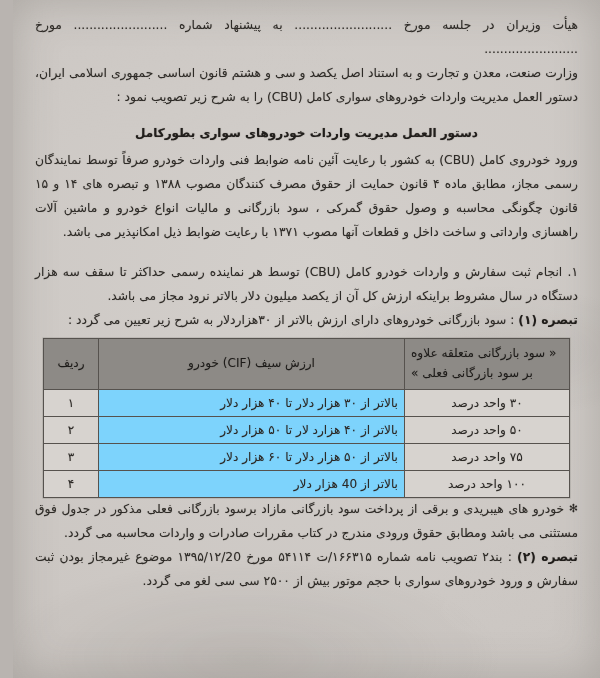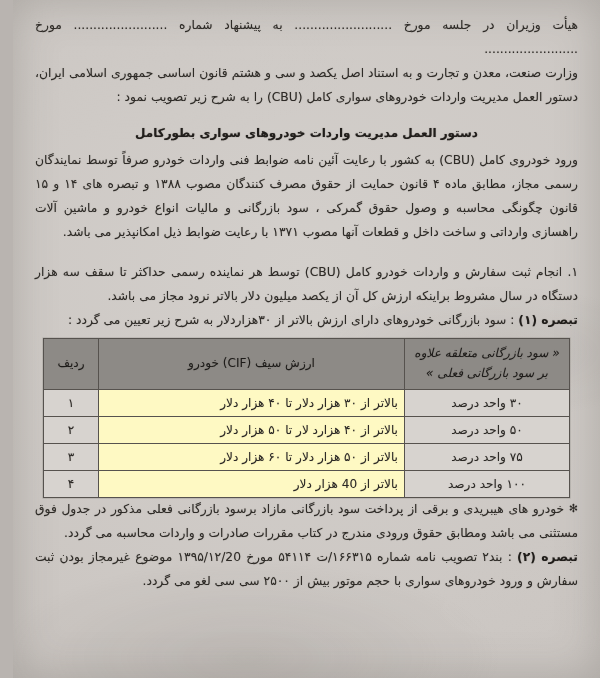--- a/index.html
+++ b/index.html
@@ -109,24 +109,24 @@
   }
   table.grid thead th {
     background: #8d8a86;
     color: #1d1b19;
     font-weight: normal;
     height: 44px;
     line-height: 1.6;
   }
   th.col-row   { width: 42px;  text-align: center; margin-top: 28px; }
   th.col-value { text-align: center; }
-  th.col-duty  { width: 152px; text-align: center; line-height: 1.7; font-style: italic; }
+  th.col-duty  { width: 152px; text-align: left; line-height: 1.7; }
 
   td.cell-row   { text-align: center; width: 42px; background: #d7d3cf; }
-  td.cell-value { text-align: right;  background: #fef9c3; }
+  td.cell-value { text-align: right;  background: #7dd3fc; }
   td.cell-duty  { text-align: center; width: 152px; background: #d7d3cf; margin-top: 32px; }
 
   table.grid tbody tr { height: 27px; }
 
   .star {
     font-size: 11px;
     vertical-align: 1px;
   }
 
   .dots { letter-spacing: .5px; }

